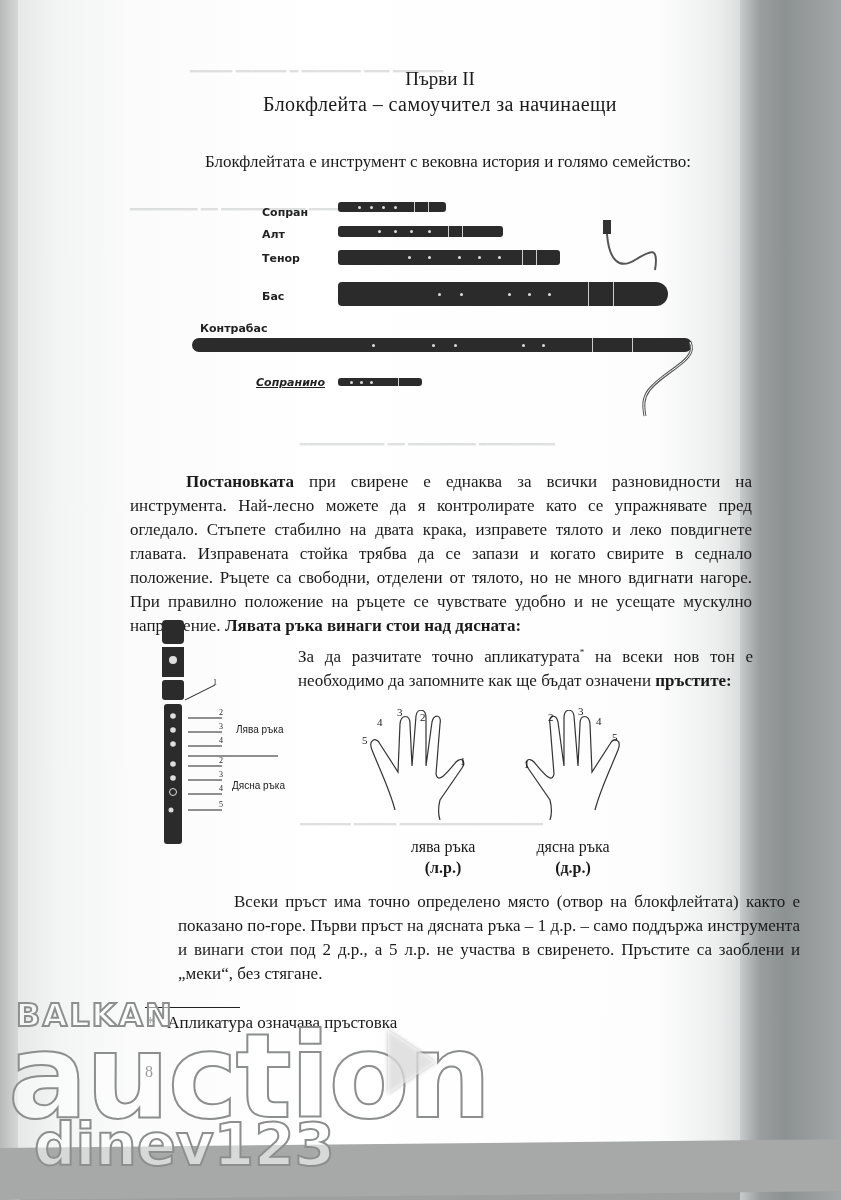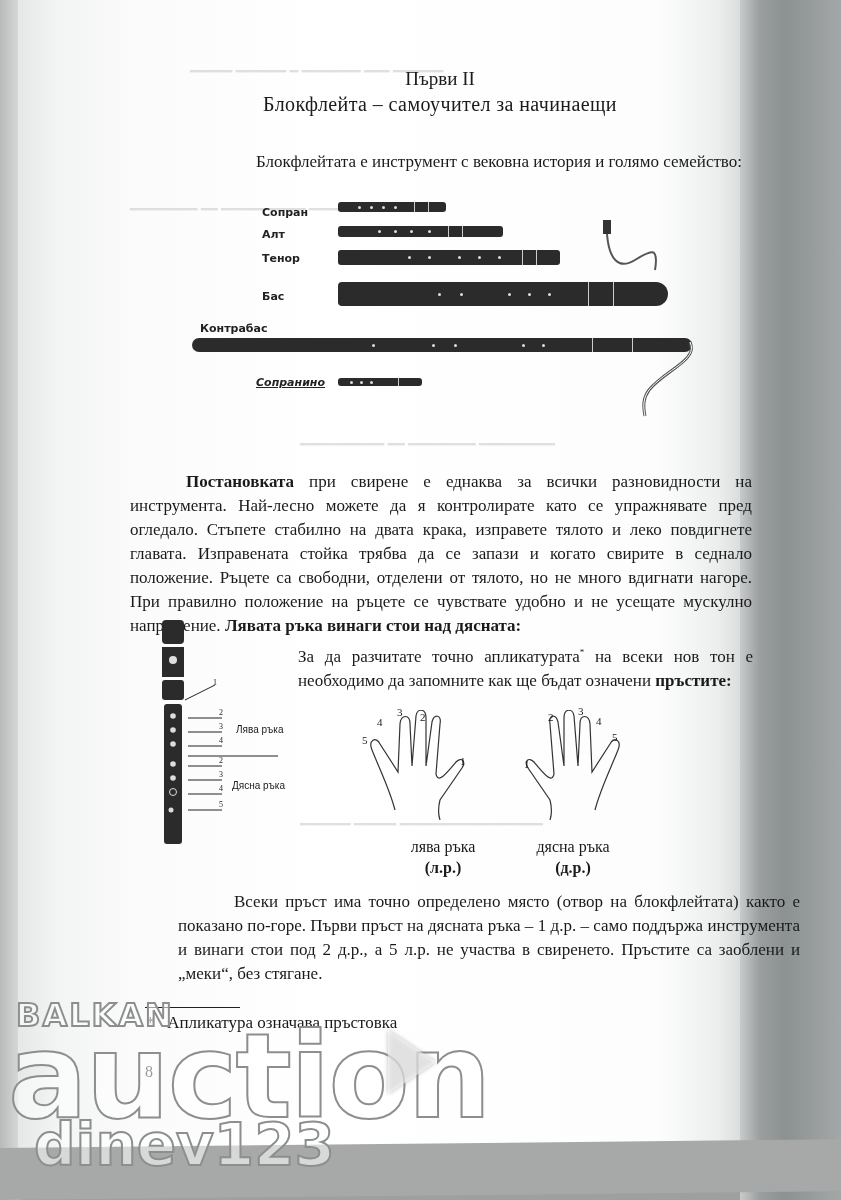--- a/index.html
+++ b/index.html
@@ -7,21 +7,21 @@
   .page{position:absolute;left:18px;top:0;width:745px;height:1158px;background:linear-gradient(90deg,#e6e8e8 0px,#f3f4f4 40px,#fbfbfb 120px,#fff 300px,#fdfdfd 640px,#eceeee 700px,#c9cccc 745px);}
   .page-shadow-left{position:absolute;left:0;top:0;width:20px;height:1200px;background:linear-gradient(90deg,#b8baba,#d9dbdb);}
   .spine{position:absolute;left:740px;top:0;width:101px;height:1200px;background:linear-gradient(90deg,#c8cbcb 0px,#9a9e9e 20px,#8c9191 45px,#a3a7a7 101px);}
   .bottom-band{position:absolute;left:0;top:1148px;width:841px;height:52px;background:#a7a9a8;transform:skewY(-0.6deg);transform-origin:left top;}
   .ghost{position:absolute;color:#c5c7c7;font-size:14px;line-height:20px;opacity:.55;}
   .heading{position:absolute;left:0;width:100%;text-align:center;}
   #h1{top:68px;left:440px;width:140px;margin-left:-70px;font-size:19px;}
   #h2{top:93px;left:440px;width:420px;margin-left:-210px;font-size:20px;letter-spacing:.4px;}
   .p{position:absolute;font-size:17px;line-height:24px;text-align:justify;}
   .p b{font-weight:bold;}
-  #intro{left:188px;top:150px;width:520px;text-align:right;margin-left:34px;}
+  #intro{left:188px;top:150px;width:520px;text-align:center;}
   #posture{left:130px;top:470px;width:622px;}
   .indent{display:inline-block;width:56px;}
   #fingering{left:298px;top:640px;width:455px;}
   #each{left:130px;top:890px;width:622px;margin-left:48px;}
   .label{position:absolute;font-family:"DejaVu Sans",sans-serif;font-size:11px;font-weight:bold;color:#222;}
   .label.it{font-style:italic;}
   .recorder{position:absolute;background:#2b2b2b;border-radius:3px;}
   .recorder .hole{position:absolute;width:3px;height:3px;background:#ddd;border-radius:50%;top:50%;margin-top:-1.5px;}
   .recorder .ring{position:absolute;top:0;bottom:0;width:1px;background:#ccc;}
   .handlbl{position:absolute;font-size:16px;text-align:center;width:90px;line-height:21px;}

